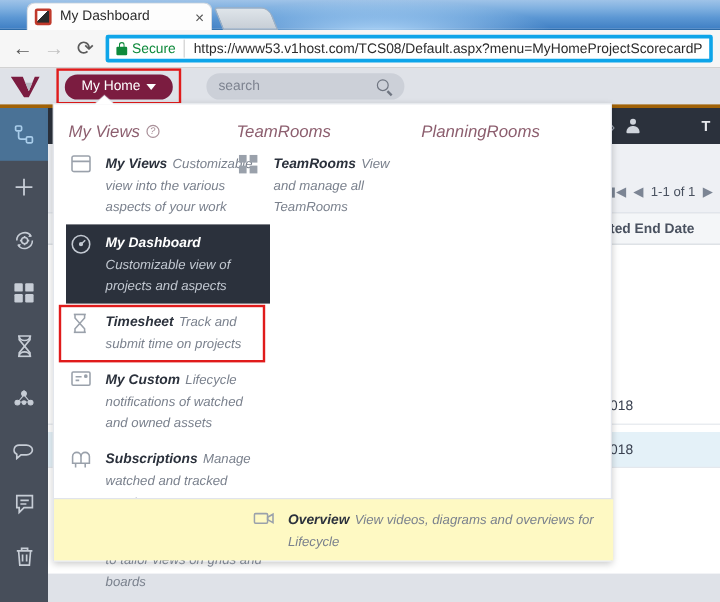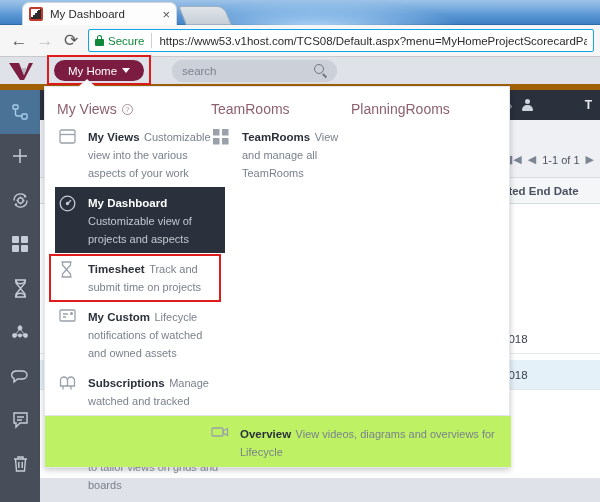--- a/index.html
+++ b/index.html
@@ -50,35 +50,35 @@
   .navbar-browser {
     position: absolute; left: 0; top: 25px; width: 600px; height: 32px;
     background: #f6f6f6; border-bottom: 1px solid #c9c9c9;
     display: flex; align-items: center; padding: 0 6px;
   }
   .nav-btn { width: 26px; height: 26px; display:flex; align-items:center; justify-content:center;
     font-size: 17px; color: #5a5a5a; }
   .nav-btn.disabled { color: #c2c2c2; }
   .urlbar {
     flex: 1; height: 23px; margin-left: 4px;
-    background: #ffffff; border: 1px solid #0ea5e9; border-radius: 2px;
+    background: #ffffff; border: 3px solid #0ea5e9; border-radius: 2px;
     display: flex; align-items: center; padding: 0 6px; overflow: hidden;
   }
   .lock-icon { width: 9px; height: 11px; position: relative; flex: 0 0 9px; margin-right: 4px; }
   .lock-icon .body { position:absolute; bottom:0; left:0; width:9px; height:7px; background:#0f8a3c; border-radius:1px; }
   .lock-icon .shackle { position:absolute; top:0; left:2px; width:5px; height:5px;
     border:1.5px solid #0f8a3c; border-bottom:none; border-radius:3px 3px 0 0; }
   .secure-text { font-size: 11.5px; color: #0f8a3c; margin-right: 7px; white-space: nowrap; }
   .url-sep { width:1px; height:15px; background:#d0d0d0; margin-right: 7px; }
   .url-text { font-size: 11.5px; color: #2b2b2b; white-space: nowrap; overflow: hidden; }
 
   
   .app-topbar {
     position: absolute; left: 0; top: 57px; width: 600px; height: 33px;
-    background: #dfe2e8; border-bottom: 6px solid #a16207;
+    background: #dfe2e8; border-bottom: 3px solid #a16207;
     display: flex; align-items: center;
   }
   .v1-logo {
     width: 42px; height: 33px; display:flex; align-items:center; justify-content:center;
     flex: 0 0 42px;
   }
   .v1-logo svg { display:block; }
 
   .myhome-wrap { position: relative; width: 112px; height: 33px; flex: 0 0 112px; }
   .myhome-hl {
@@ -170,31 +170,32 @@
     position: absolute; left: 40px; top: 478px; width: 560px; height: 24px;
     background: #dfe2e8;
   }
 
   
   .dropdown {
     position: absolute; left: 44px; top: 86px; width: 466px; height: 382px;
     background: #ffffff; z-index: 5;
     box-shadow: 0 2px 6px rgba(0,0,0,.22);
     border: 1px solid #e3e6ec;
+    font-style: italic;
   }
   .dd-arrow {
     position: absolute; left: 34px; top: -7px; width: 0; height: 0;
     border-left: 8px solid transparent; border-right: 8px solid transparent;
     border-bottom: 7px solid #ffffff;
     filter: drop-shadow(0 -1px 0 #e3e6ec);
   }
   .dd-cols { position: absolute; left: 0; top: 0; width: 466px; height: 330px; }
   .dd-col { position: absolute; top: 0; }
   .dd-col.c1 { left: 10px; width: 170px; }
-  .dd-col.c2 { left: 164px; width: 150px; }
+  .dd-col.c2 { left: 150px; width: 150px; }
   .dd-col.c3 { left: 304px; width: 150px; }
 
   .dd-colhead {
     font-size: 14px; color: #8d5f6f; padding: 10px 0 0 2px;
     display: flex; align-items: center; gap: 5px; height: 34px;
   }
   .help-ico {
     width: 11px; height: 11px; border: 1px solid #a99099; border-radius: 50%;
     color: #a99099; font-size: 8px; line-height: 9px; text-align: center;
   }
@@ -213,21 +214,21 @@
   .dd-item.selected .dsc { color: #c3c9d2; }
   .dd-item.selected .ico { color: #c3c9d2; }
 
   .sel-hl {
     position: absolute; left: 4px; top: 167px; width: 172px; height: 48px;
     border: 2px solid #e01b1b; z-index: 7; pointer-events: none;
   }
 
   .dd-footer {
     position: absolute; left: 0; bottom: 0; width: 466px; height: 52px;
-    background: #bef264; border-top: 1px solid #e1e4ec;
+    background: #fef9c3; border-top: 1px solid #e1e4ec;
   }
   .dd-footer .dd-item { padding-left: 166px; padding-top: 8px; }
 </style>
 </head>
 <body>
 
 <div id="app">
 
   <div class="tabstrip">
     <div class="glow"></div>

